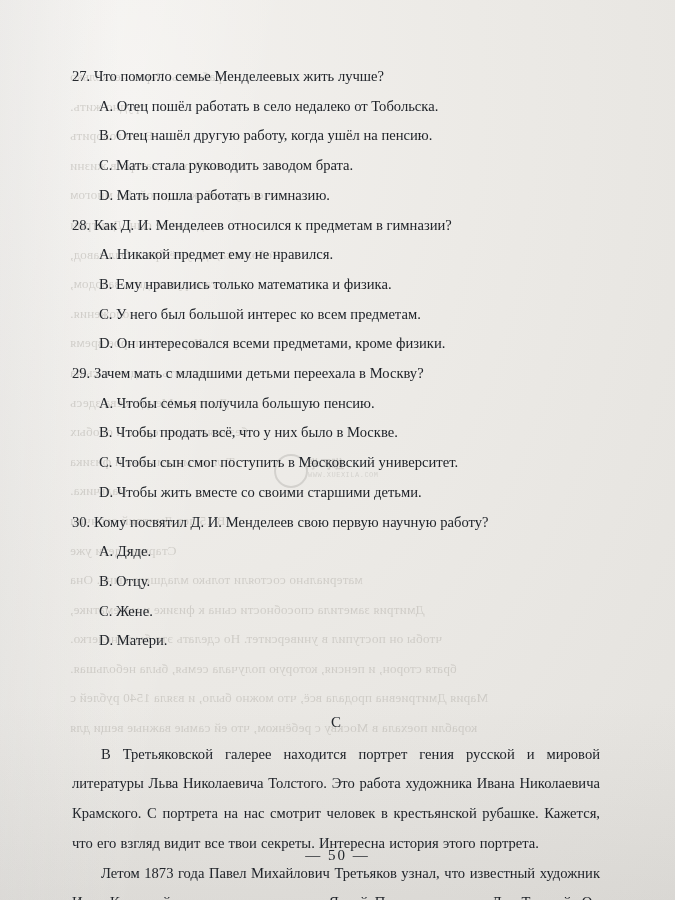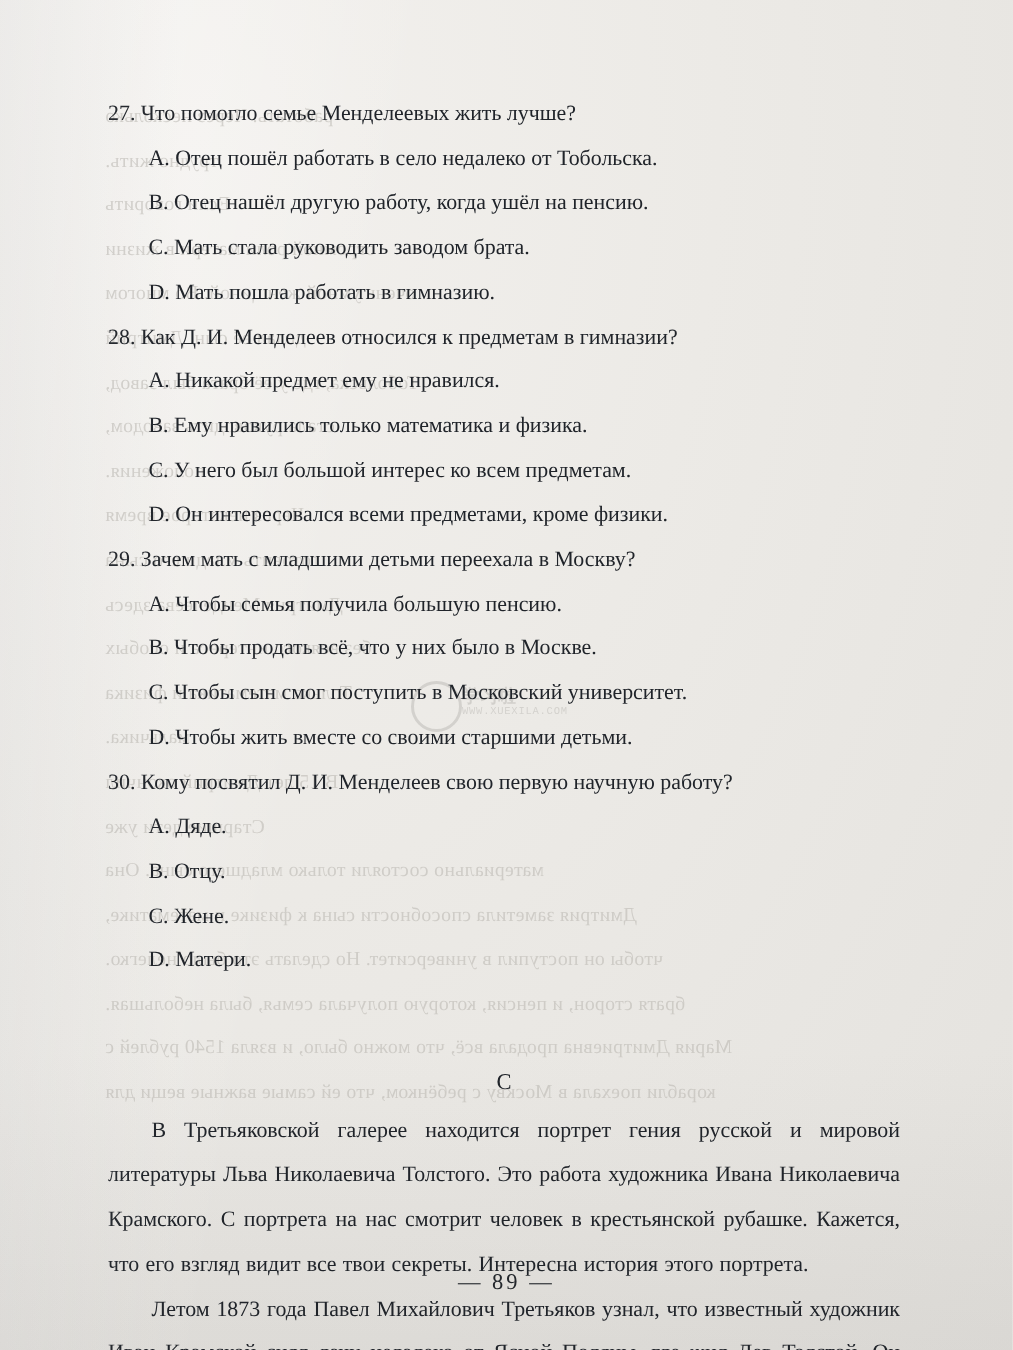--- a/index.html
+++ b/index.html
@@ -217,15 +217,15 @@
       <p class="opt">D. Матери.</p>
     </div>
 
     <div class="section-letter">C</div>
 
     <p class="para">В Третьяковской галерее находится портрет гения русской и мировой литературы Льва Николаевича Толстого. Это работа художника Ивана Николаевича Крамского. С портрета на нас смотрит человек в крестьянской рубашке. Кажется, что его взгляд видит все твои секреты. Интересна история этого портрета.</p>
     <p class="para">Летом 1873 года Павел Михайлович Третьяков узнал, что известный художник Иван Крамской снял дачу недалеко от Ясной Поляны, где жил Лев Толстой. Он написал художнику письмо, попросил того поехать к Толстому и написать портрет писателя. Через два месяца Третьяков получил ответ Крамского. Он писал, что с Львом Николаевичем уже виделся. Их разговор</p>
 
   </div>
 
-  <div class="footer">— 89 —</div>
+  <div class="footer">— 50 —</div>
 
 </div>
 
 </body></html>

